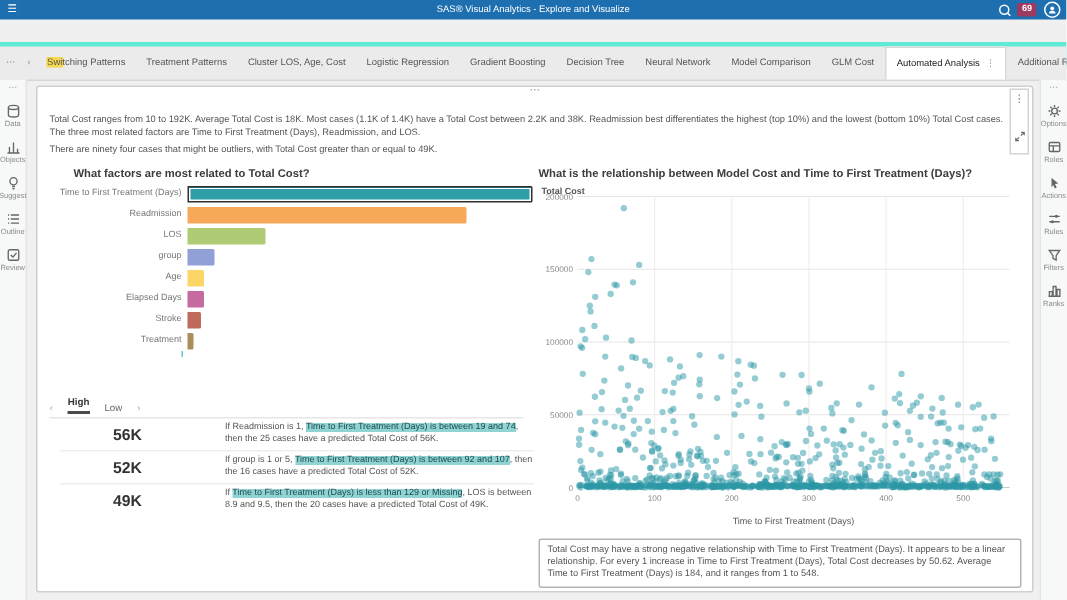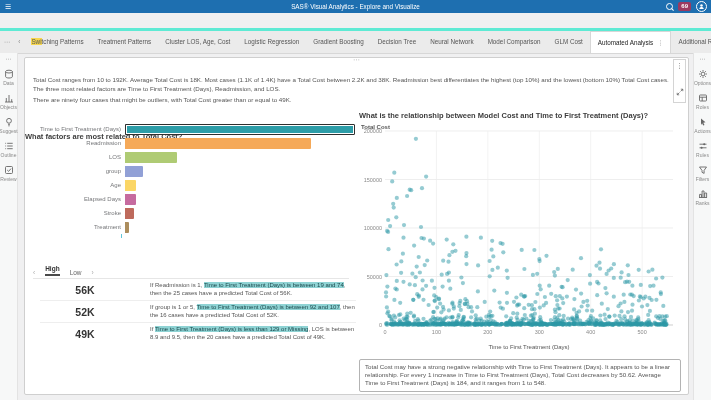--- a/index.html
+++ b/index.html
@@ -220,21 +220,21 @@
     <span>
       <svg width="8" height="8" viewBox="0 0 10 10" fill="none" stroke="#666" stroke-width="1">
           <path d="M1.5 6v2.5H4M8.5 4V1.5H6M1.5 8.5l2.8-2.8M8.5 1.5 5.7 4.3"></path>
         </svg>
     </span>
   </div>
 
   <div class="abs body-txt" style="left:8px;top:18px;width:640px;">Total Cost ranges from 10 to 192K. Average Total Cost is 18K. Most cases (1.1K of 1.4K) have a Total Cost between 2.2K and 38K. Readmission best differentiates the highest (top 10%) and the lowest (bottom 10%) Total Cost cases. The three most related factors are Time to First Treatment (Days), Readmission, and LOS.</div>
   <div class="abs body-txt" style="left:8px;top:38px;width:640px;">There are ninety four cases that might be outliers, with Total Cost greater than or equal to 49K.</div>
 
-  <div class="abs q" style="left:0;top:53px;margin-top:21px;">What factors are most related to Total Cost?</div>
+  <div class="abs q" style="left:24px;top:53px;">What factors are most related to Total Cost?</div>
   <div class="abs" style="left:8px;top:64px;width:322px;" id="factor-chart">
       <div class="bar-row">
         <span class="blabel">Time to First Treatment (Days)</span>
         <span class="btrack">
           <span class="bar selected" style="display: block; width: 100%; background: rgb(45, 157, 168);"></span>
         </span>
       </div>
       <div class="bar-row">
         <span class="blabel">Readmission</span>
         <span class="btrack">

